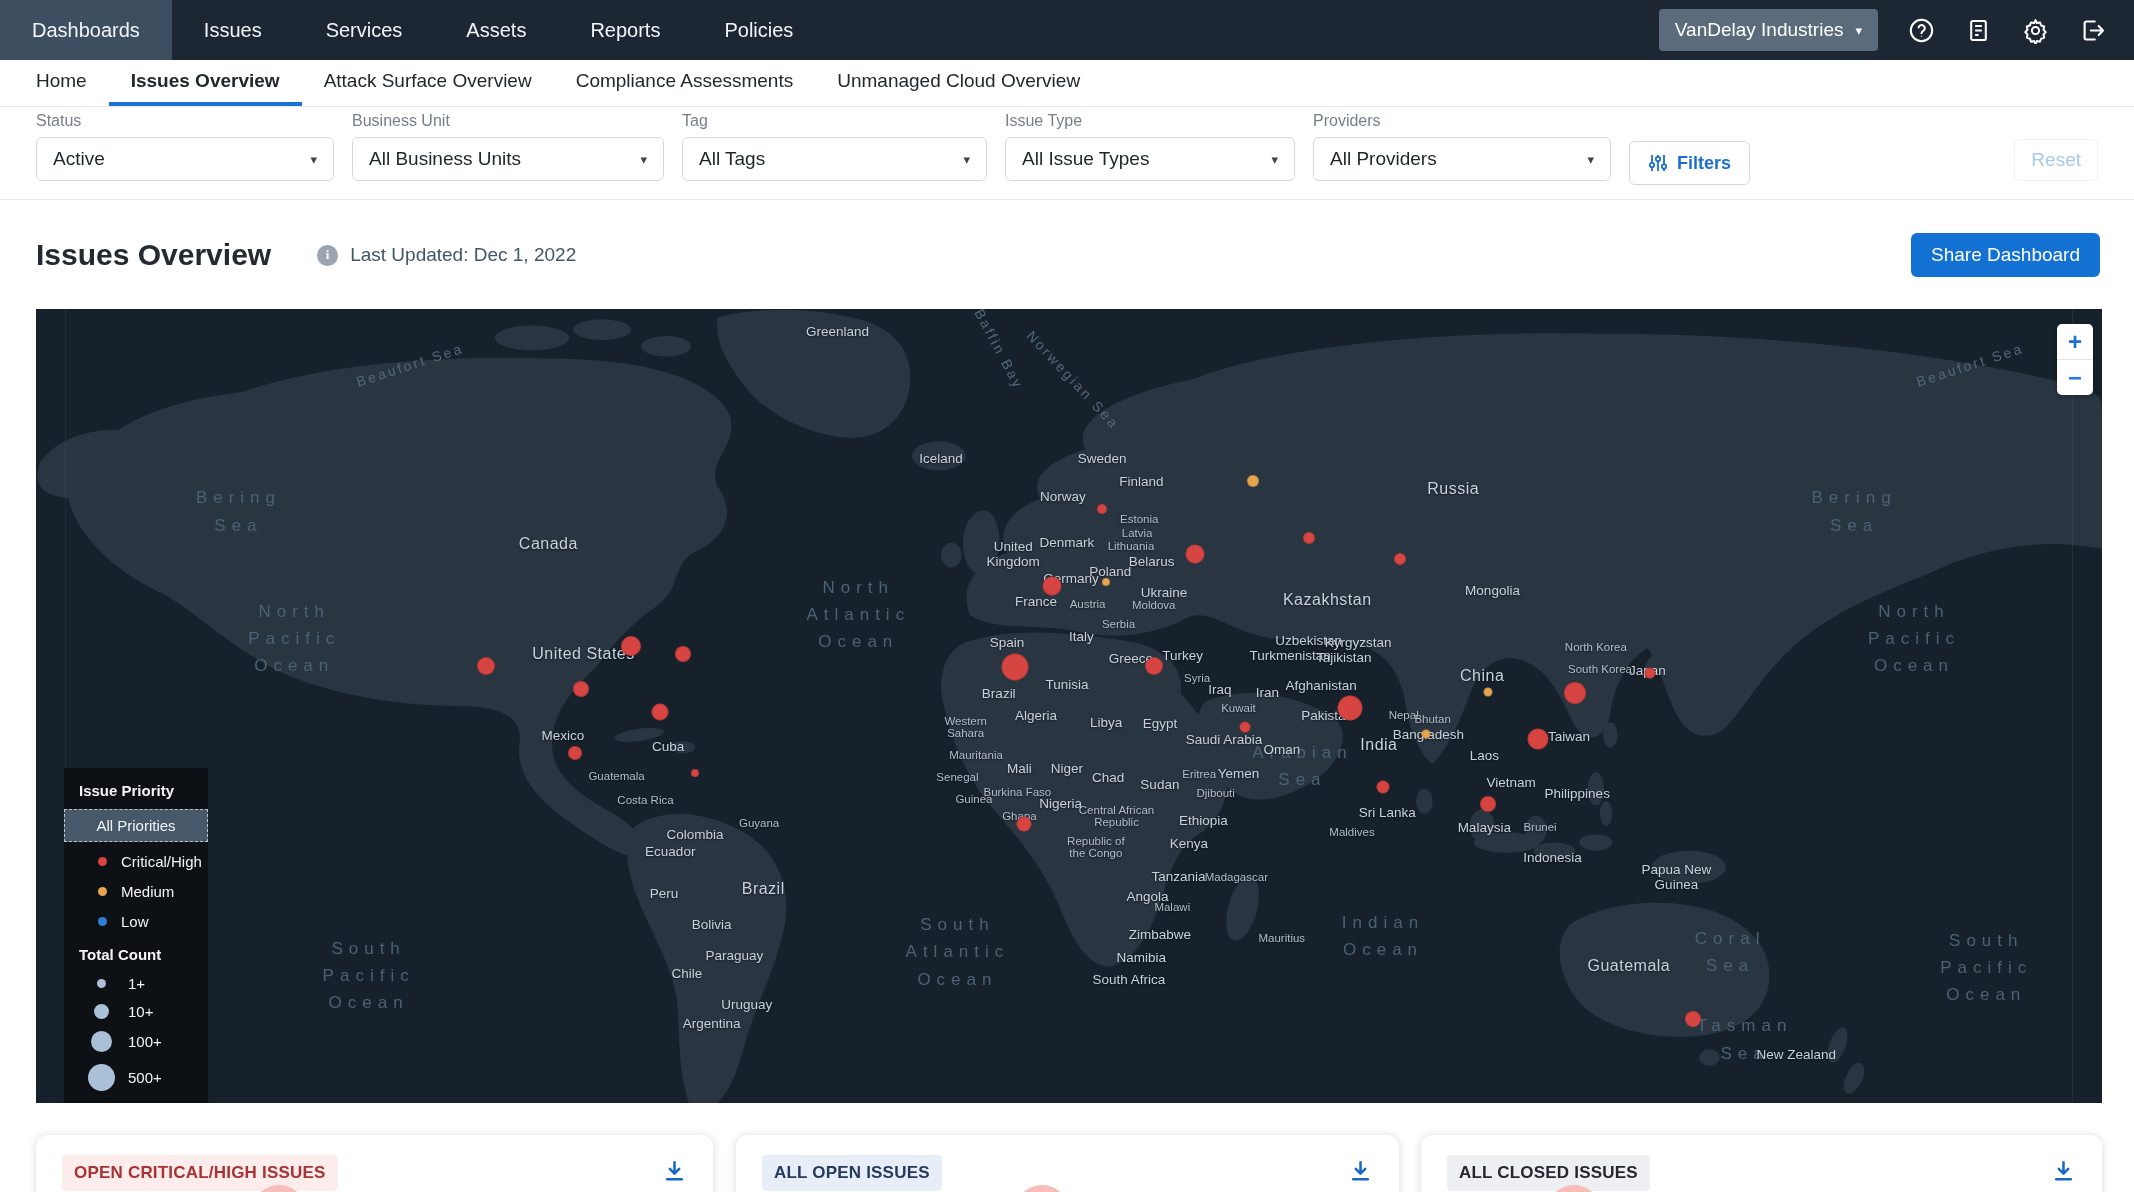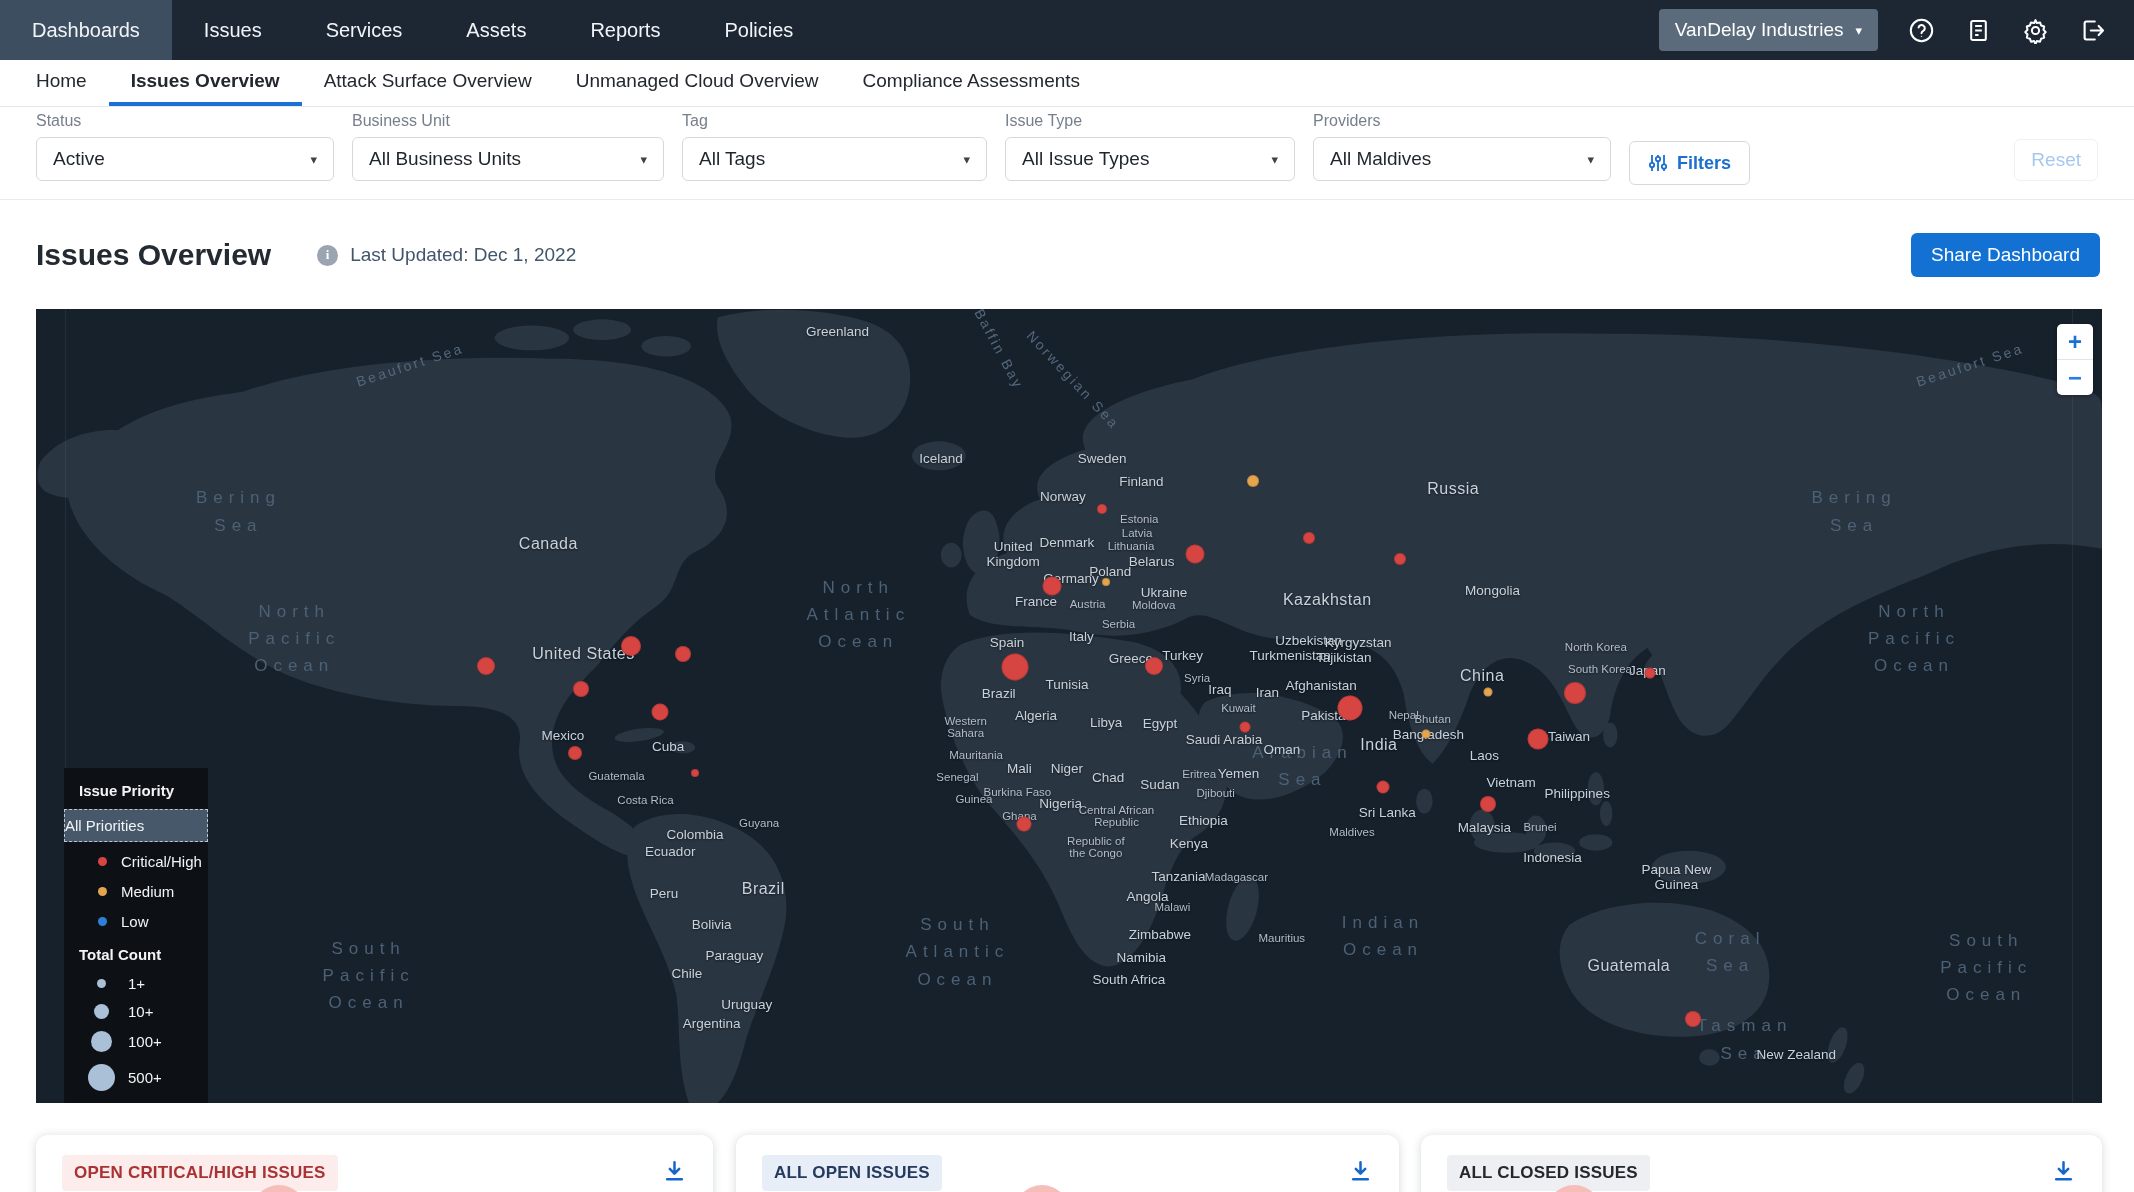--- a/index.html
+++ b/index.html
@@ -50,21 +50,21 @@
   .sea-label { position:absolute; transform:translate(-50%,-50%); color:#4d6175; font-size:17px; letter-spacing:6px; line-height:1.6; white-space:pre-line; text-align:center; }
   .sea-label.rot { font-size:14px; letter-spacing:2.5px; color:#54687c; white-space:nowrap; }
   .geo-label { position:absolute; transform:translate(-50%,-50%); color:#c8d2da; font-size:13.5px; white-space:pre-line; text-align:center; text-shadow:0 1px 2px rgba(0,0,0,0.55); }
   .geo-label.big { font-size:16px; letter-spacing:0.5px; }
   .geo-label.small { font-size:11.5px; color:#b2bdc8; }
   .marker { position:absolute; border-radius:50%; transform:translate(-50%,-50%); box-shadow:inset 0 0 0 1px rgba(0,0,0,0.15); }
 
   
   .legend { position:absolute; left:28px; top:459px; width:144px; background:rgba(13,16,20,0.94); padding:12px 0 14px; color:#f2f4f6; }
   .lg-title { font-size:15px; font-weight:bold; margin:2px 0 10px 15px; }
-  .lg-all { margin:0 0 4px; background:#47586a; border:1px dashed rgba(255,255,255,0.65); font-size:15px; padding:7px 0; cursor:pointer; }
+  .lg-all { margin:0 0 4px; background:#47586a; border:1px dashed rgba(255,255,255,0.65); text-align:center; font-size:15px; padding:7px 12px; cursor:pointer; }
   .lg-row { display:flex; align-items:center; height:30px; padding-left:34px; cursor:pointer; }
   .lg-dot { width:9px; height:9px; border-radius:50%; margin-right:14px; flex:none; }
   .lg-count-title { font-size:15px; font-weight:bold; margin:10px 0 6px 15px; }
   .lg-crow { display:flex; align-items:center; padding-left:18px; }
   .lg-cdot-box { width:38px; display:flex; align-items:center; justify-content:center; flex:none; }
   .lg-cdot { border-radius:50%; background:#a9c0d6; }
   .lg-clabel { font-size:15px; margin-left:8px; }
 
   
   .zoomctl { position:absolute; right:9px; top:15px; width:36px; background:#fff; border-radius:5px; box-shadow:0 1px 4px rgba(0,0,0,0.35); overflow:hidden; }
@@ -115,22 +115,22 @@
         <path d="M14 4H6.5A1.5 1.5 0 0 0 5 5.5v13A1.5 1.5 0 0 0 6.5 20H14" stroke-linecap="round"></path>
         <path d="M10.5 12H21M17.5 8l3.8 4-3.8 4" stroke-linecap="round" stroke-linejoin="round"></path>
       </svg>
     </div>
   </div>
 
   <div class="tabbar" id="tabbar">
       <div class="tab">Home</div>
       <div class="tab active">Issues Overview</div>
       <div class="tab">Attack Surface Overview</div>
+      <div class="tab">Compliance Assessments</div>
       <div class="tab">Unmanaged Cloud Overview</div>
-      <div class="tab">Compliance Assessments</div>
     </div>
 
   <div class="filterbar">
     <div id="filter-fields" style="display:flex">
         <div class="filter-field">
           <div class="filter-label">Status</div>
           <div class="filter-control" style="width: 298px;">
             <span>Active</span>
             <span class="fc-caret">▾</span>
           </div>
@@ -152,21 +152,21 @@
         <div class="filter-field">
           <div class="filter-label">Issue Type</div>
           <div class="filter-control" style="width: 290px;">
             <span>All Issue Types</span>
             <span class="fc-caret">▾</span>
           </div>
         </div>
         <div class="filter-field">
           <div class="filter-label">Providers</div>
           <div class="filter-control" style="width: 298px;">
-            <span>All Maldives</span>
+            <span>All Providers</span>
             <span class="fc-caret">▾</span>
           </div>
         </div>
       </div>
     <button class="filters-btn">
       <svg width="20" height="20" viewBox="0 0 20 20" fill="none" stroke="#1a6fd0" stroke-width="1.8">
         <path d="M4 2v16M10 2v16M16 2v16"></path>
         <circle cx="4" cy="12" r="2.2" fill="#fff"></circle>
         <circle cx="10" cy="6" r="2.2" fill="#fff"></circle>
         <circle cx="16" cy="13.5" r="2.2" fill="#fff"></circle>

